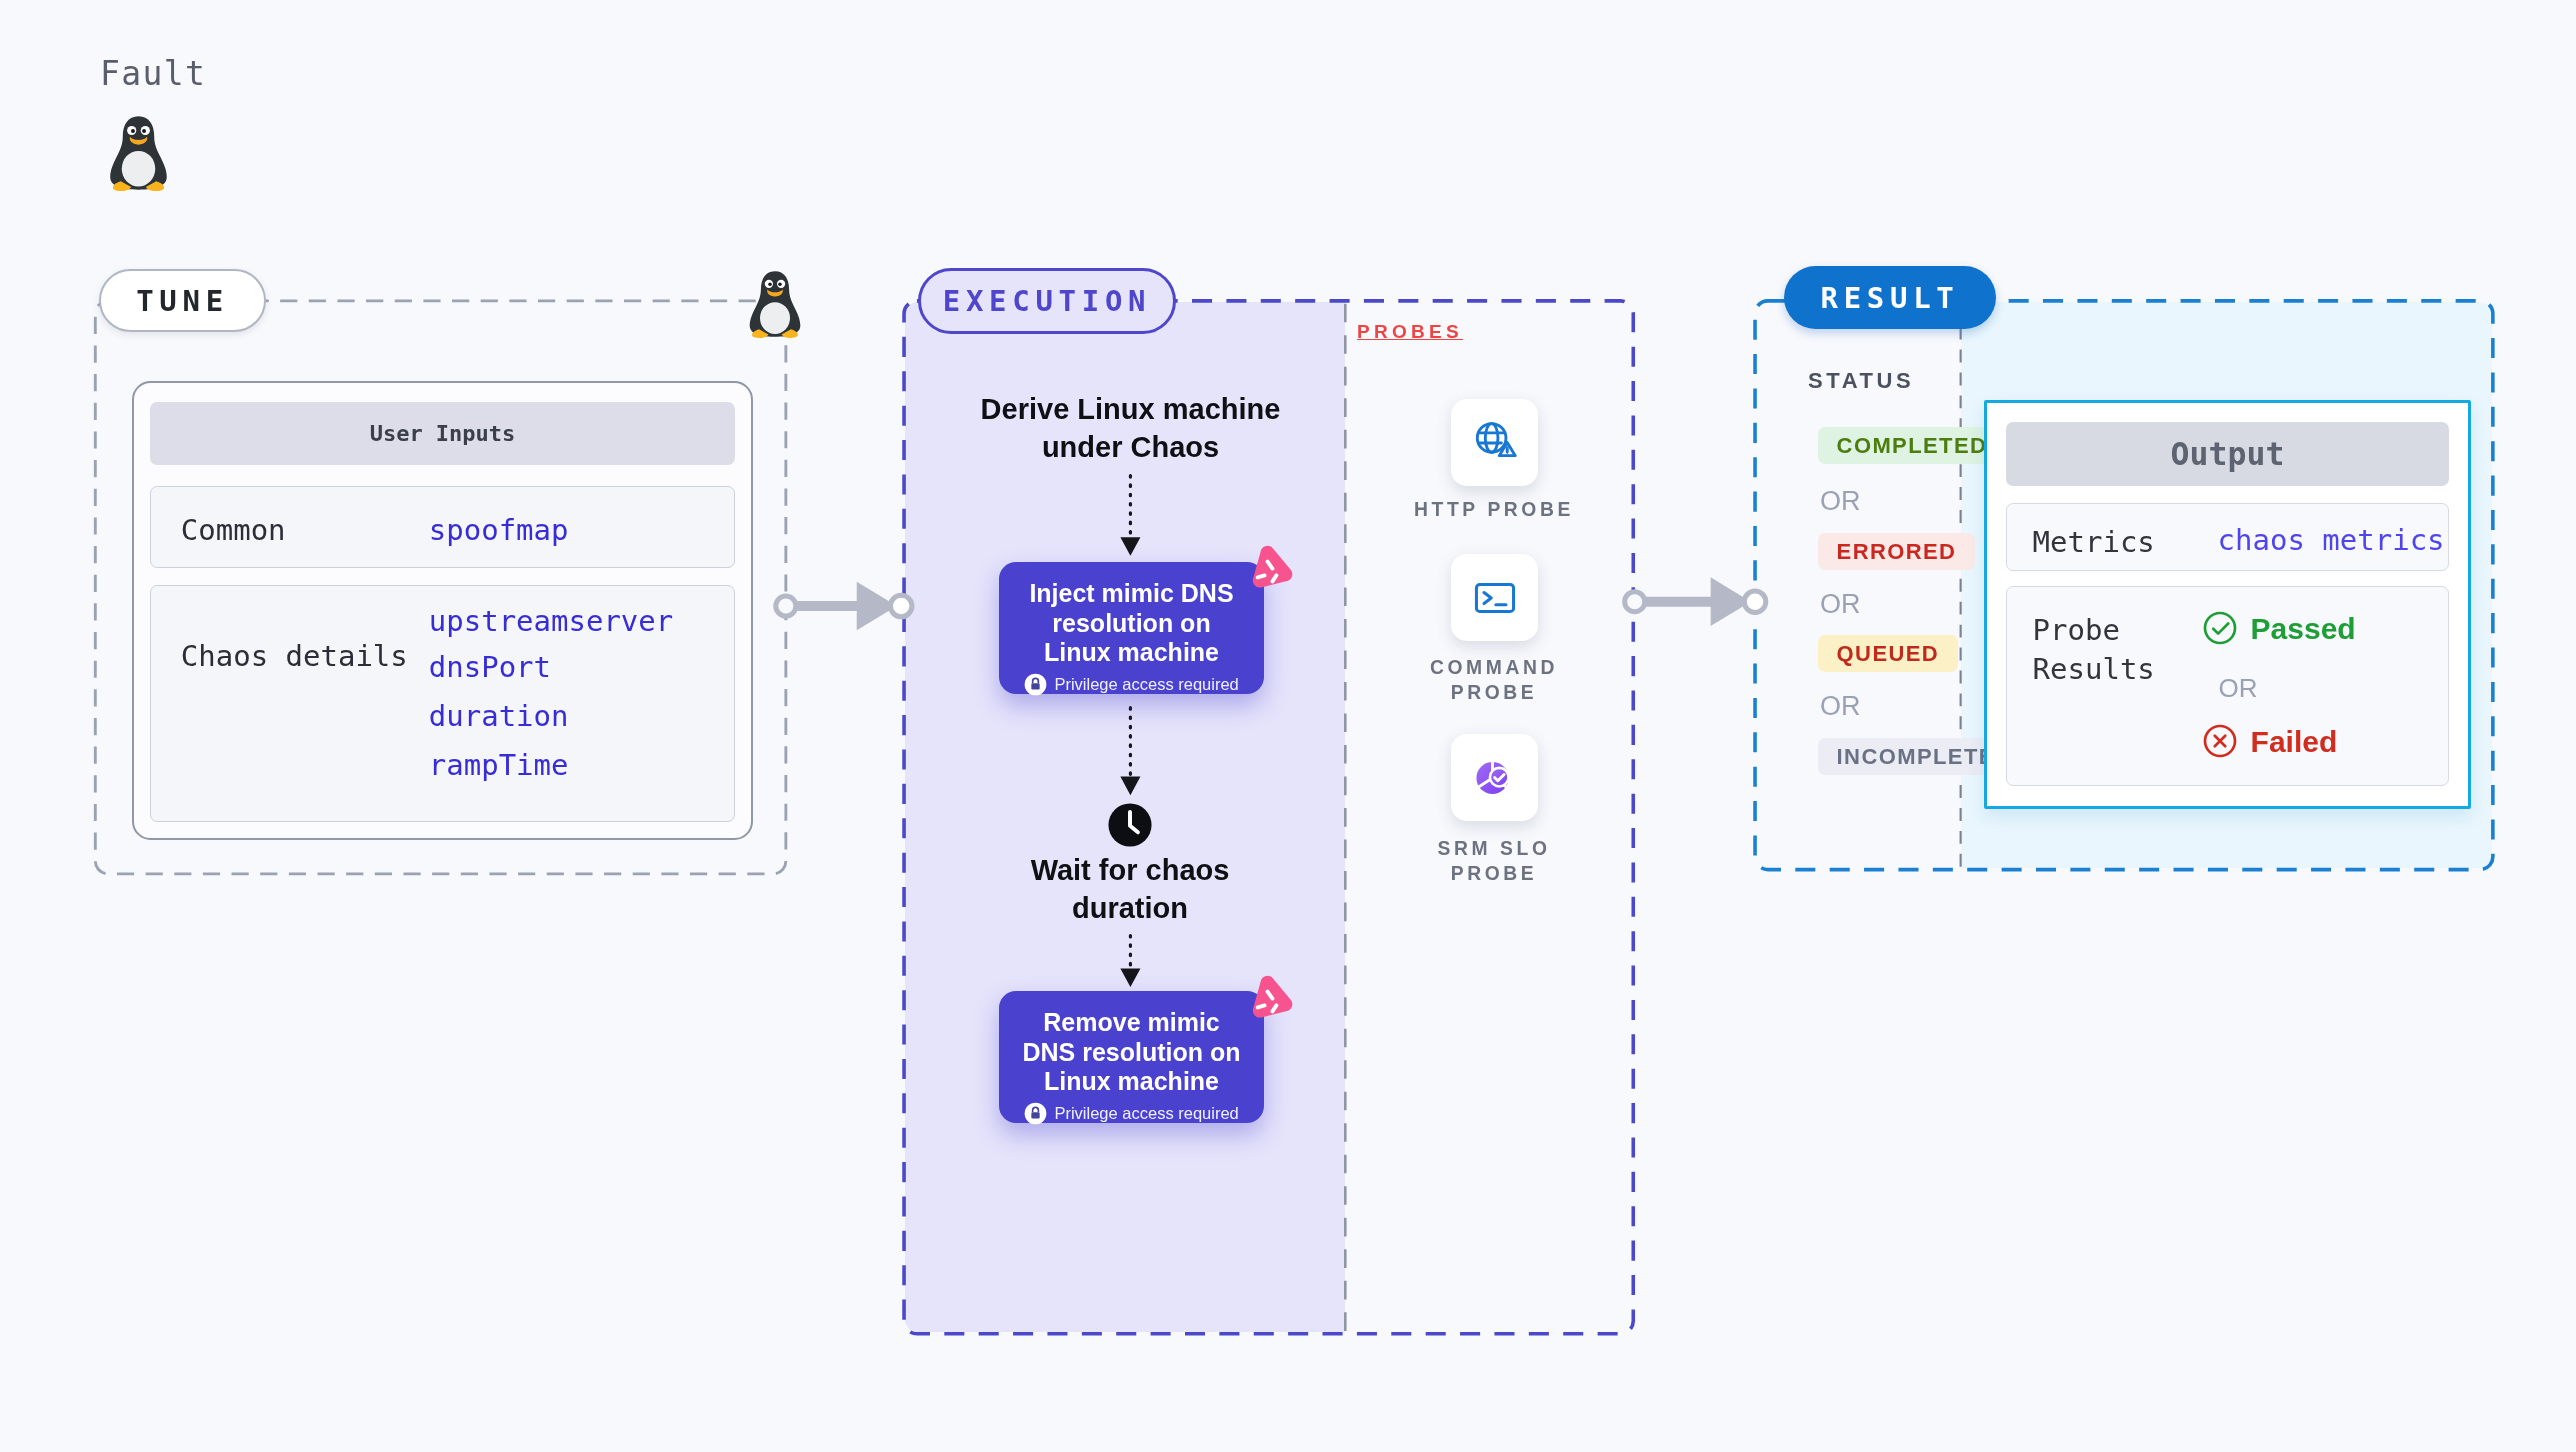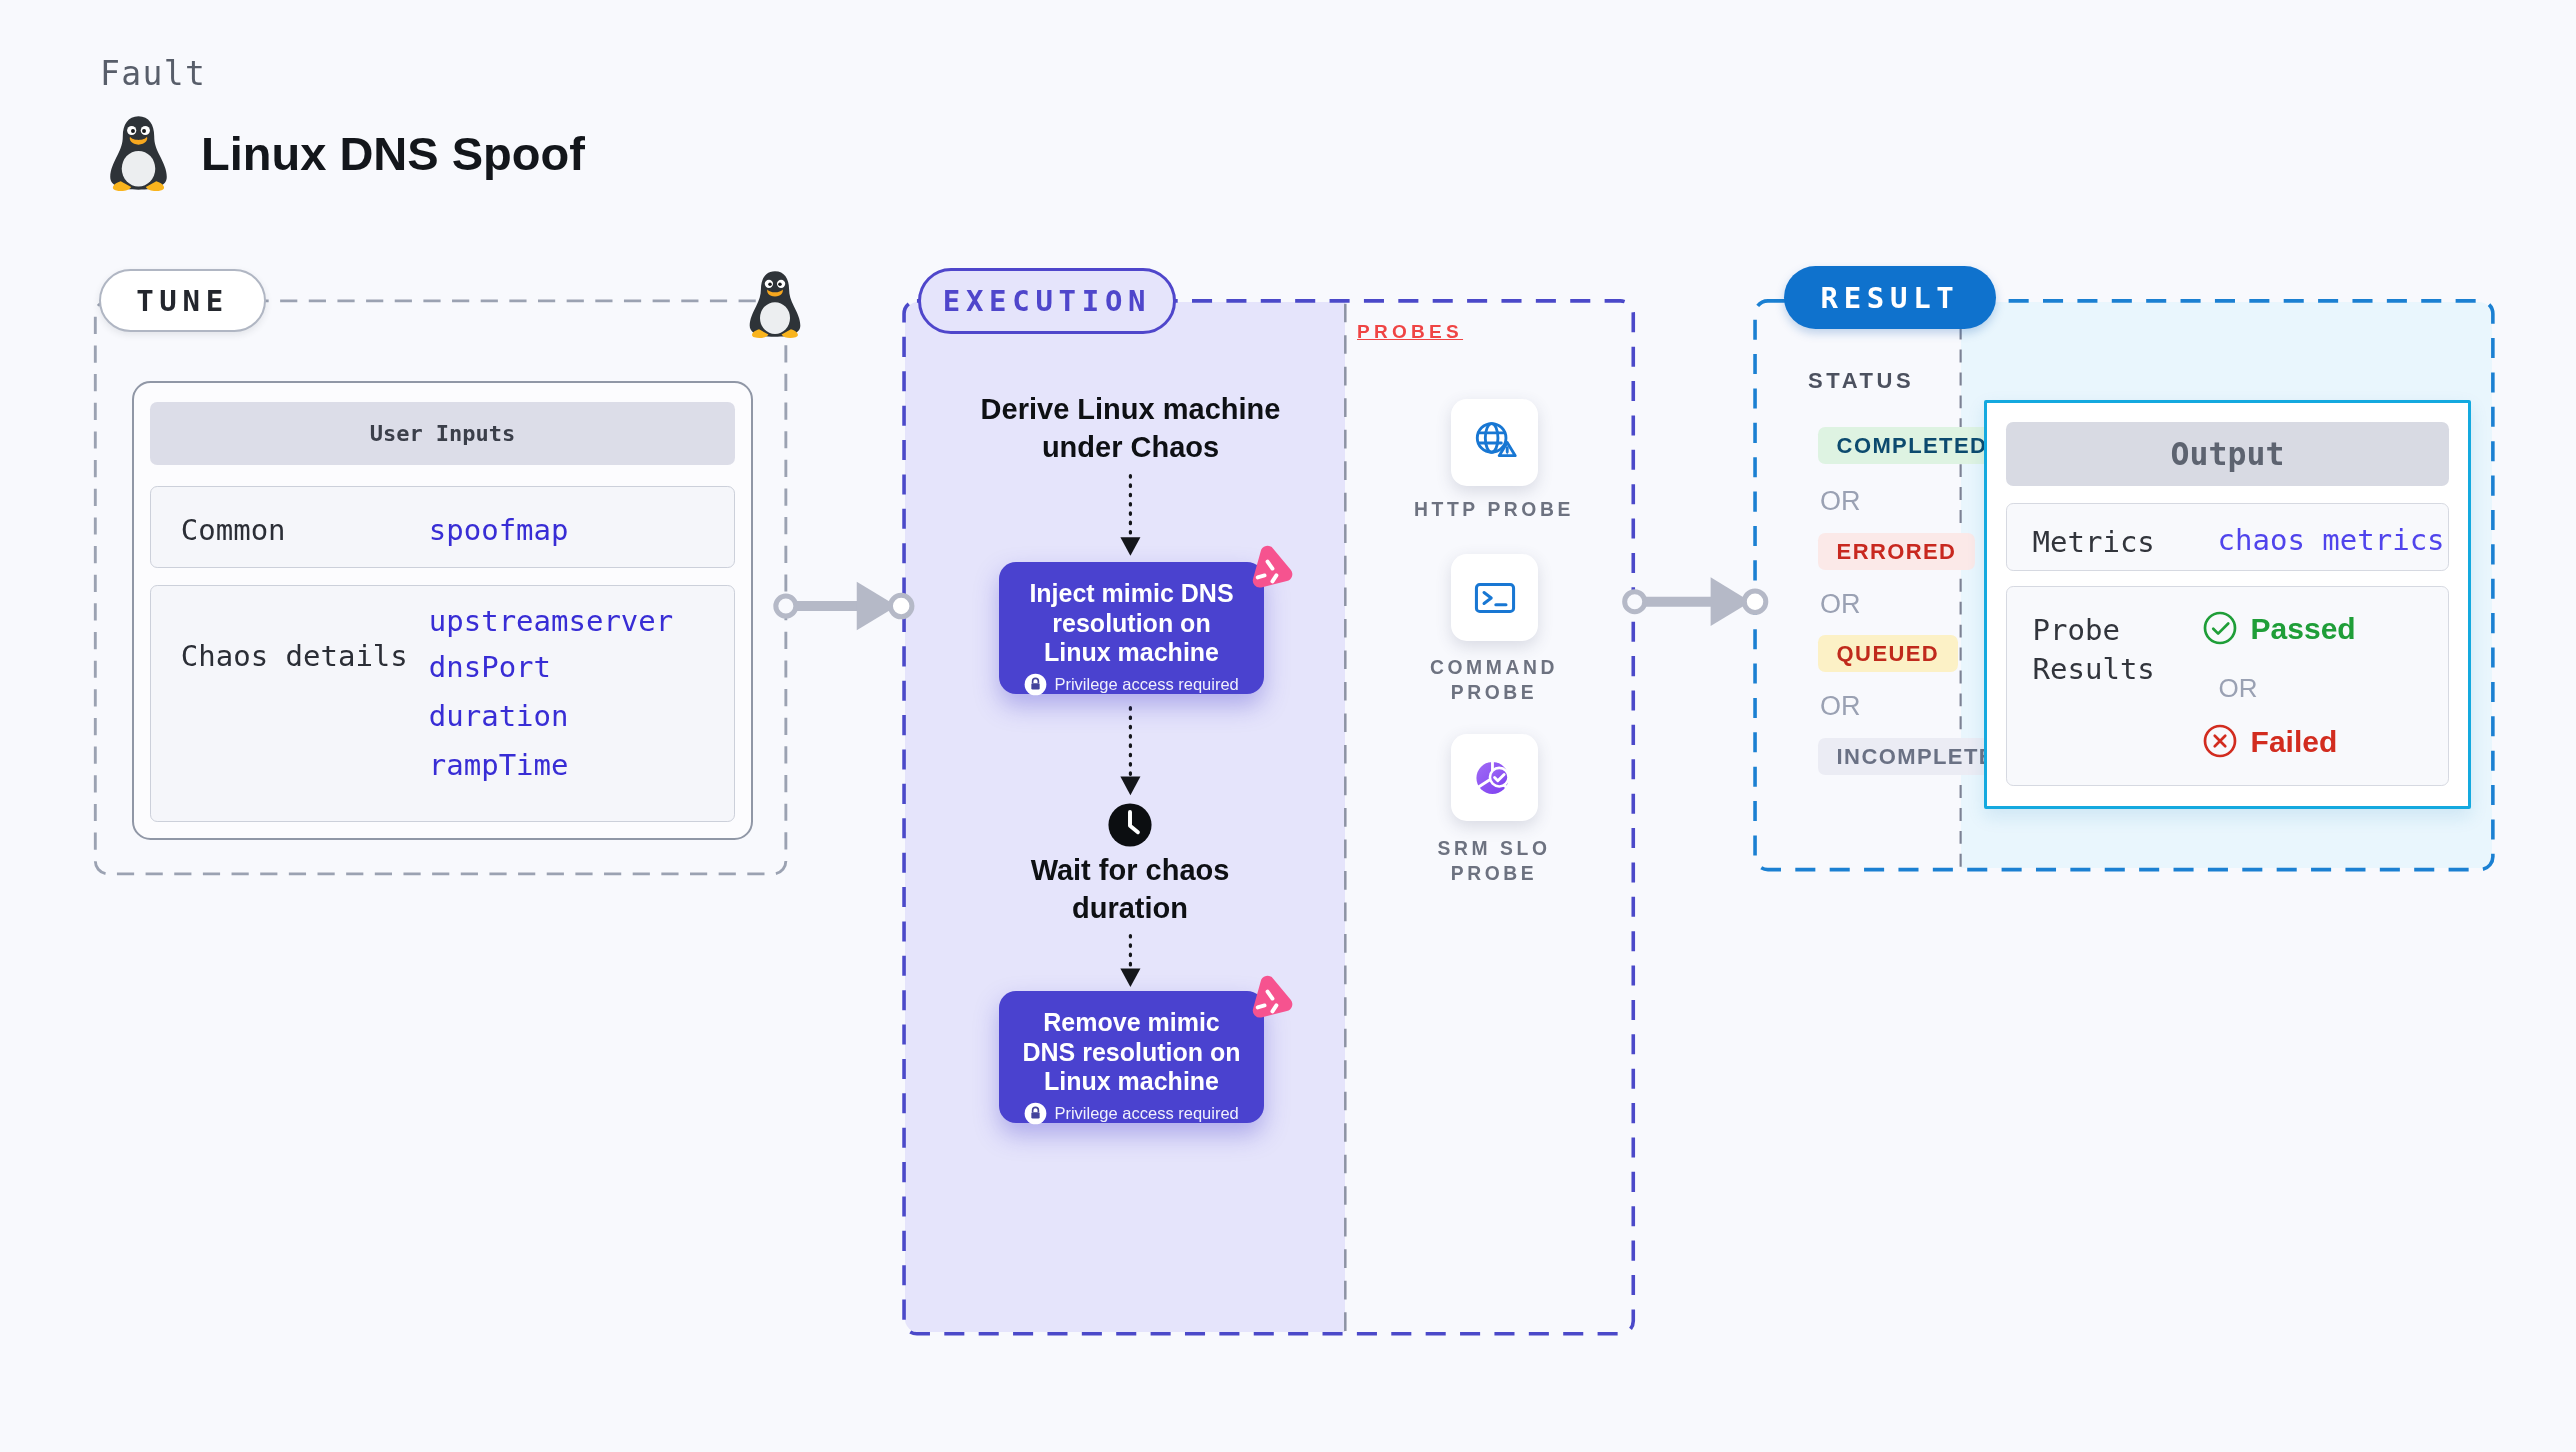--- a/index.html
+++ b/index.html
@@ -72,21 +72,21 @@
   .probe-card svg{width:54px;height:54px;}
   .probe-label{position:absolute;left:1398px;width:192px;text-align:center;font-weight:700;
                font-size:19.3px;letter-spacing:3.6px;color:#6d7280;line-height:1.3;z-index:4;}
 
   
   .status-label{position:absolute;left:1808px;top:368px;font-weight:700;font-size:22px;
                 letter-spacing:3.6px;color:#4c515f;z-index:4;}
   .badge{position:absolute;left:1818px;height:37px;border-radius:7.2px;
          display:inline-flex;align-items:center;padding:0 18.6px;font-weight:700;
          font-size:22px;letter-spacing:1.4px;z-index:4;}
-  .badge-completed{top:427px;background:#def3e2;color:#0c4a6e;}
+  .badge-completed{top:427px;background:#def3e2;color:#4d7c0f;}
   .badge-errored{top:533px;background:#fbe9e8;color:#c8281f;}
   .badge-queued{top:635px;background:#fcf1c6;color:#c02a1c;}
   .badge-incompleted{top:738px;background:#ebecf4;color:#6a7184;}
   .or{position:absolute;left:1820px;font-size:27px;color:#9aa1b3;z-index:4;}
   .or-1{top:486px;} .or-2{top:589px;} .or-3{top:691px;}
 
   
   .output-card{position:absolute;left:1984px;top:400px;width:481px;height:403px;background:#ffffff;
                border:3.6px solid #14a9df;border-radius:2px;z-index:4;
                box-shadow:0 7.2px 18.6px rgba(20,120,180,.12);}
@@ -120,21 +120,20 @@
       <path d="M32 2c-10 0-15 8-15 19 0 7-2 12-5 18-4 8-7 14-7 21 0 9 11 12 27 12s27-3 27-12c0-7-3-13-7-21-3-6-5-11-5-18C47 10 42 2 32 2z" fill="#2e3338"></path>
       <ellipse cx="32" cy="52" rx="16" ry="17" fill="#eceef0"></ellipse>
       <circle cx="25.5" cy="15.5" r="4.4" fill="#ffffff"></circle>
         <circle cx="38.5" cy="15.5" r="4.4" fill="#ffffff"></circle>
       <circle cx="26.7" cy="16" r="1.9" fill="#17191c"></circle>
         <circle cx="37.3" cy="16" r="1.9" fill="#17191c"></circle>
       <path d="M24 21.5c2 4 14 4 16 0 1.5 2.5-1.5 7.5-8 7.5s-9.5-5-8-7.5z" fill="#f6a71f"></path>
       <path d="M15 64c-7 2-10 7-5 8.5 6 1.8 13 .5 15-3z" fill="#f9b41d"></path>
       <path d="M49 64c7 2 10 7 5 8.5-6 1.8-13 .5-15-3z" fill="#f9b41d"></path>
     </svg>
-    <div class="page-title">Linux DNS Spoof</div>
   </div>
 
   <div class="exec-fill"></div>
   <div class="result-fill"></div>
 
   <svg class="overlay" width="2576" height="1452" viewBox="0 0 3596 2027">
     <rect x="133" y="420" width="964" height="800" rx="18" fill="none" stroke="#9ba2b2" stroke-width="4" stroke-dasharray="24 16"></rect>
     <rect x="1262" y="420" width="1018" height="1442" rx="18" fill="none" stroke="#4b49c9" stroke-width="5" stroke-dasharray="28 20"></rect>
     <line x1="1878" y1="424" x2="1878" y2="1858" stroke="#8d93a4" stroke-width="3.5" stroke-dasharray="26 18"></line>
     <rect x="2450" y="420" width="1030" height="794" rx="18" fill="none" stroke="#1b80d2" stroke-width="5" stroke-dasharray="28 20"></rect>

